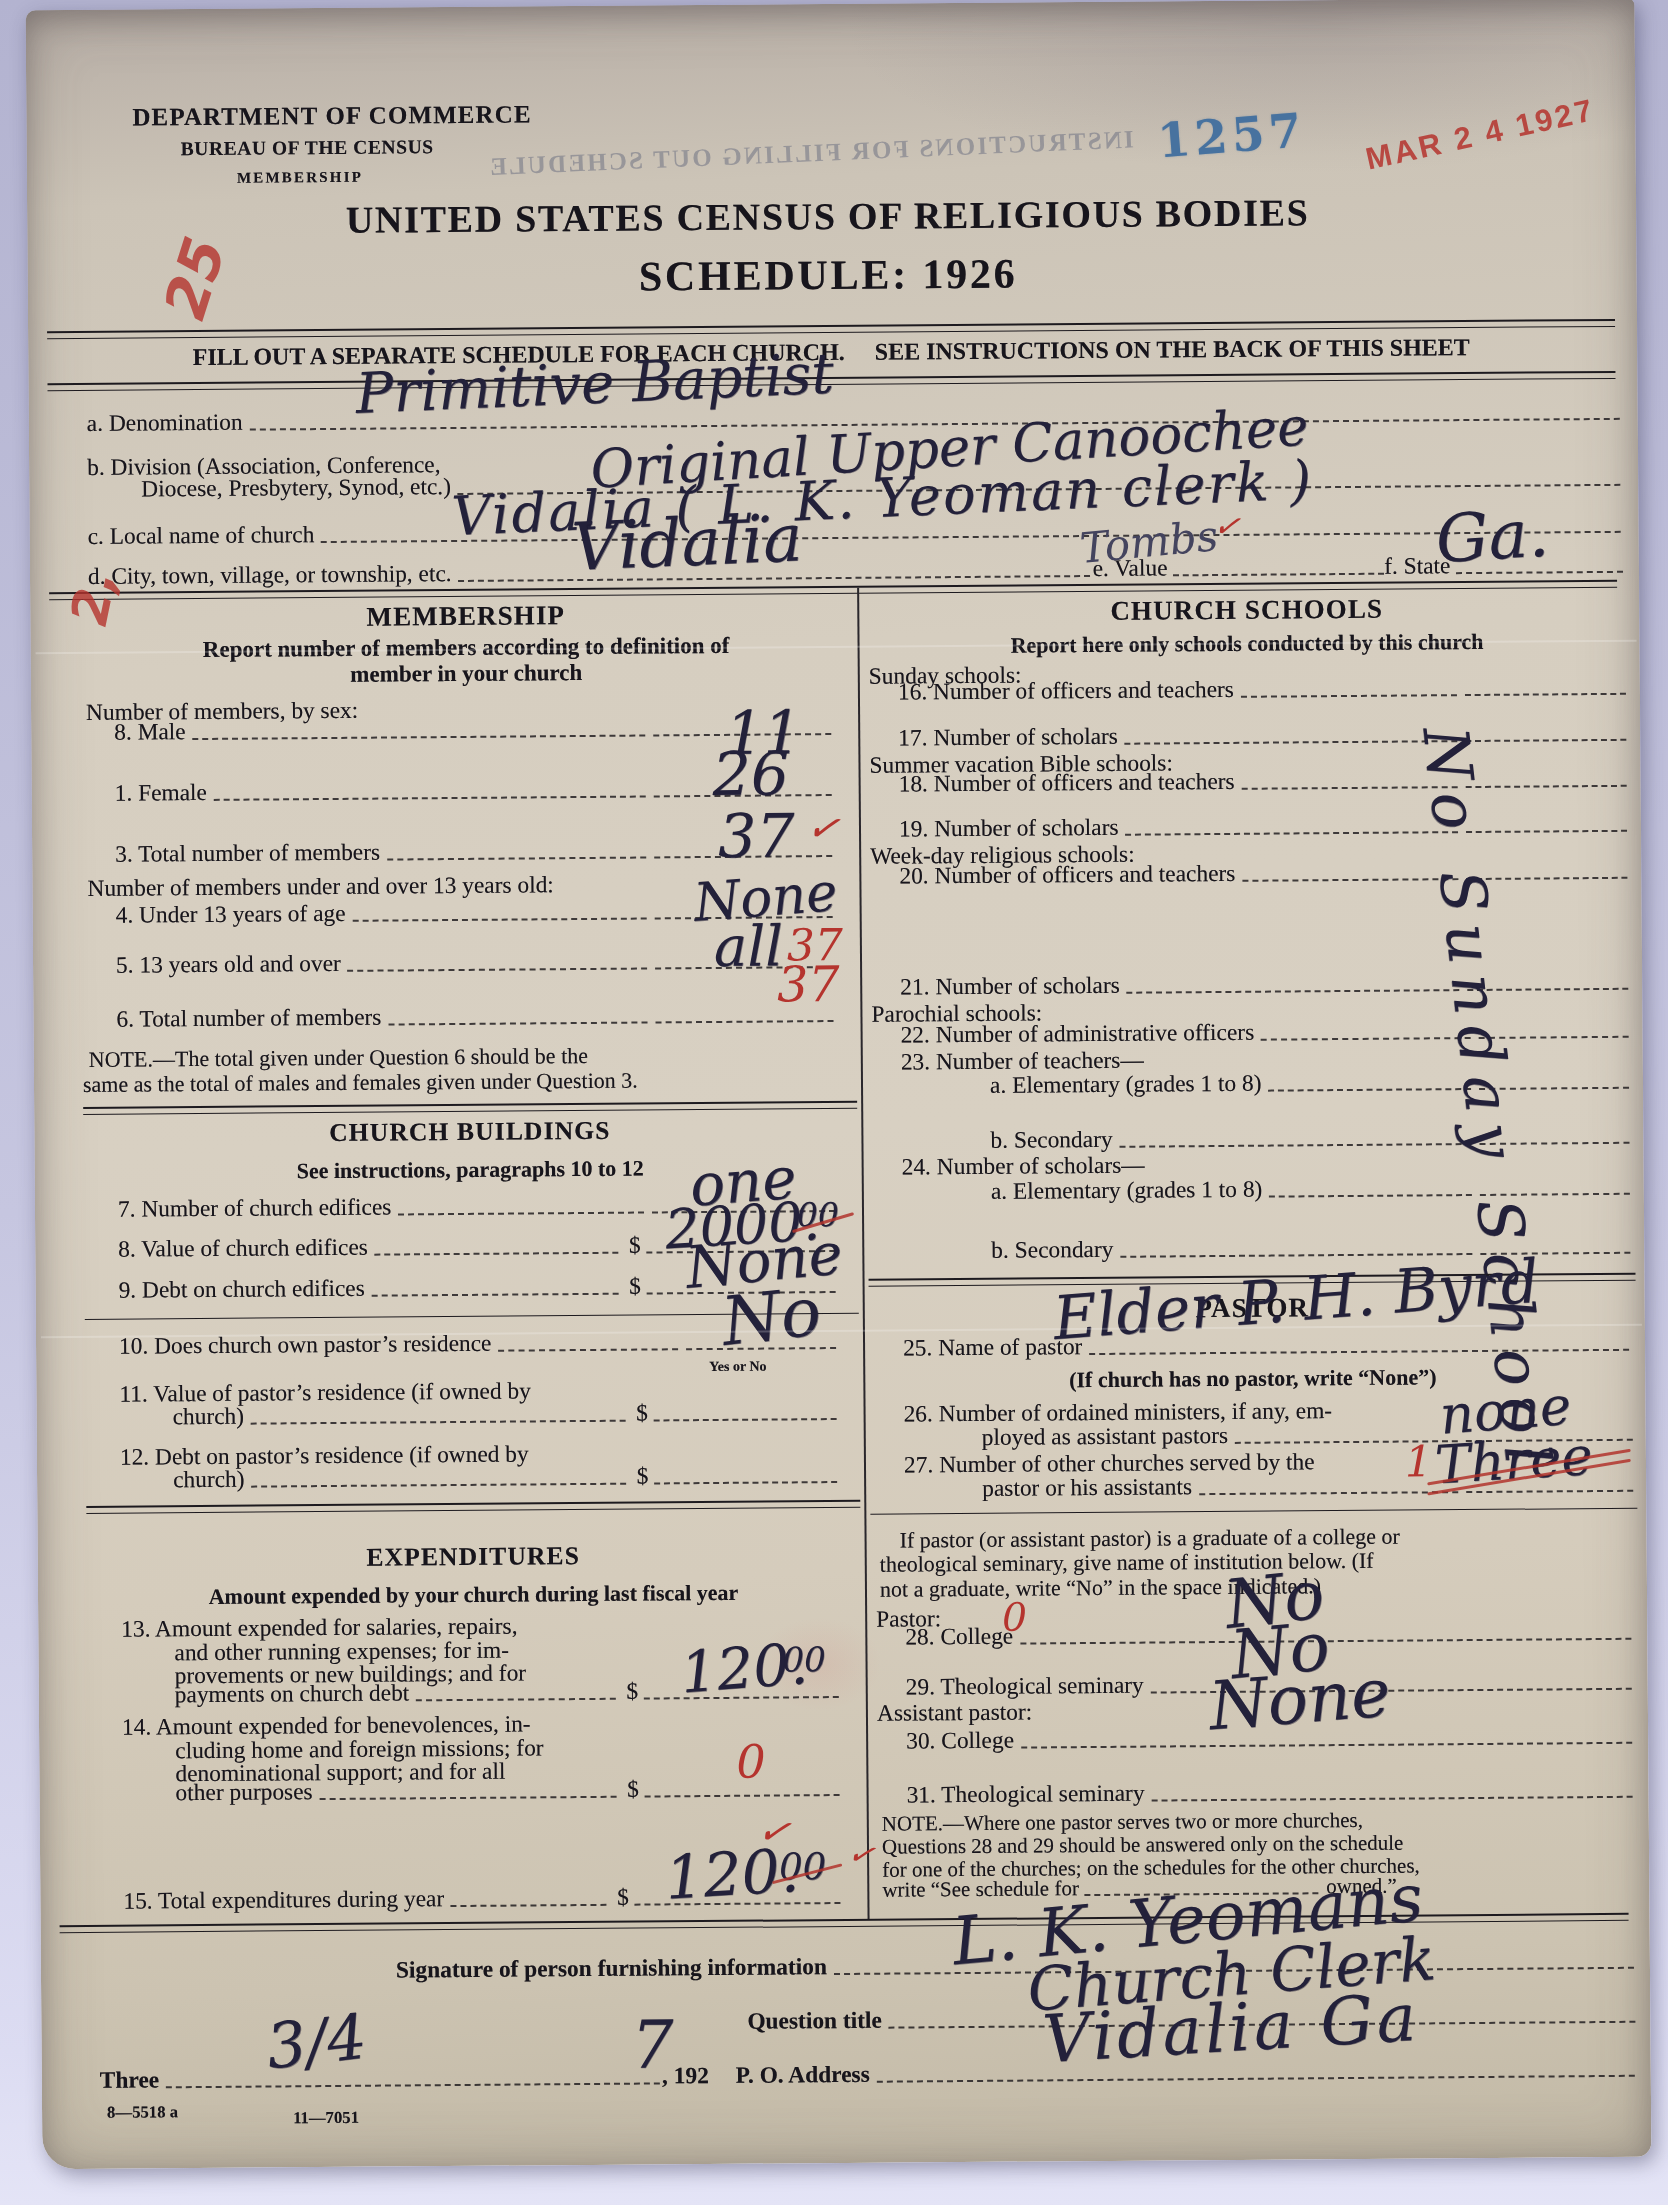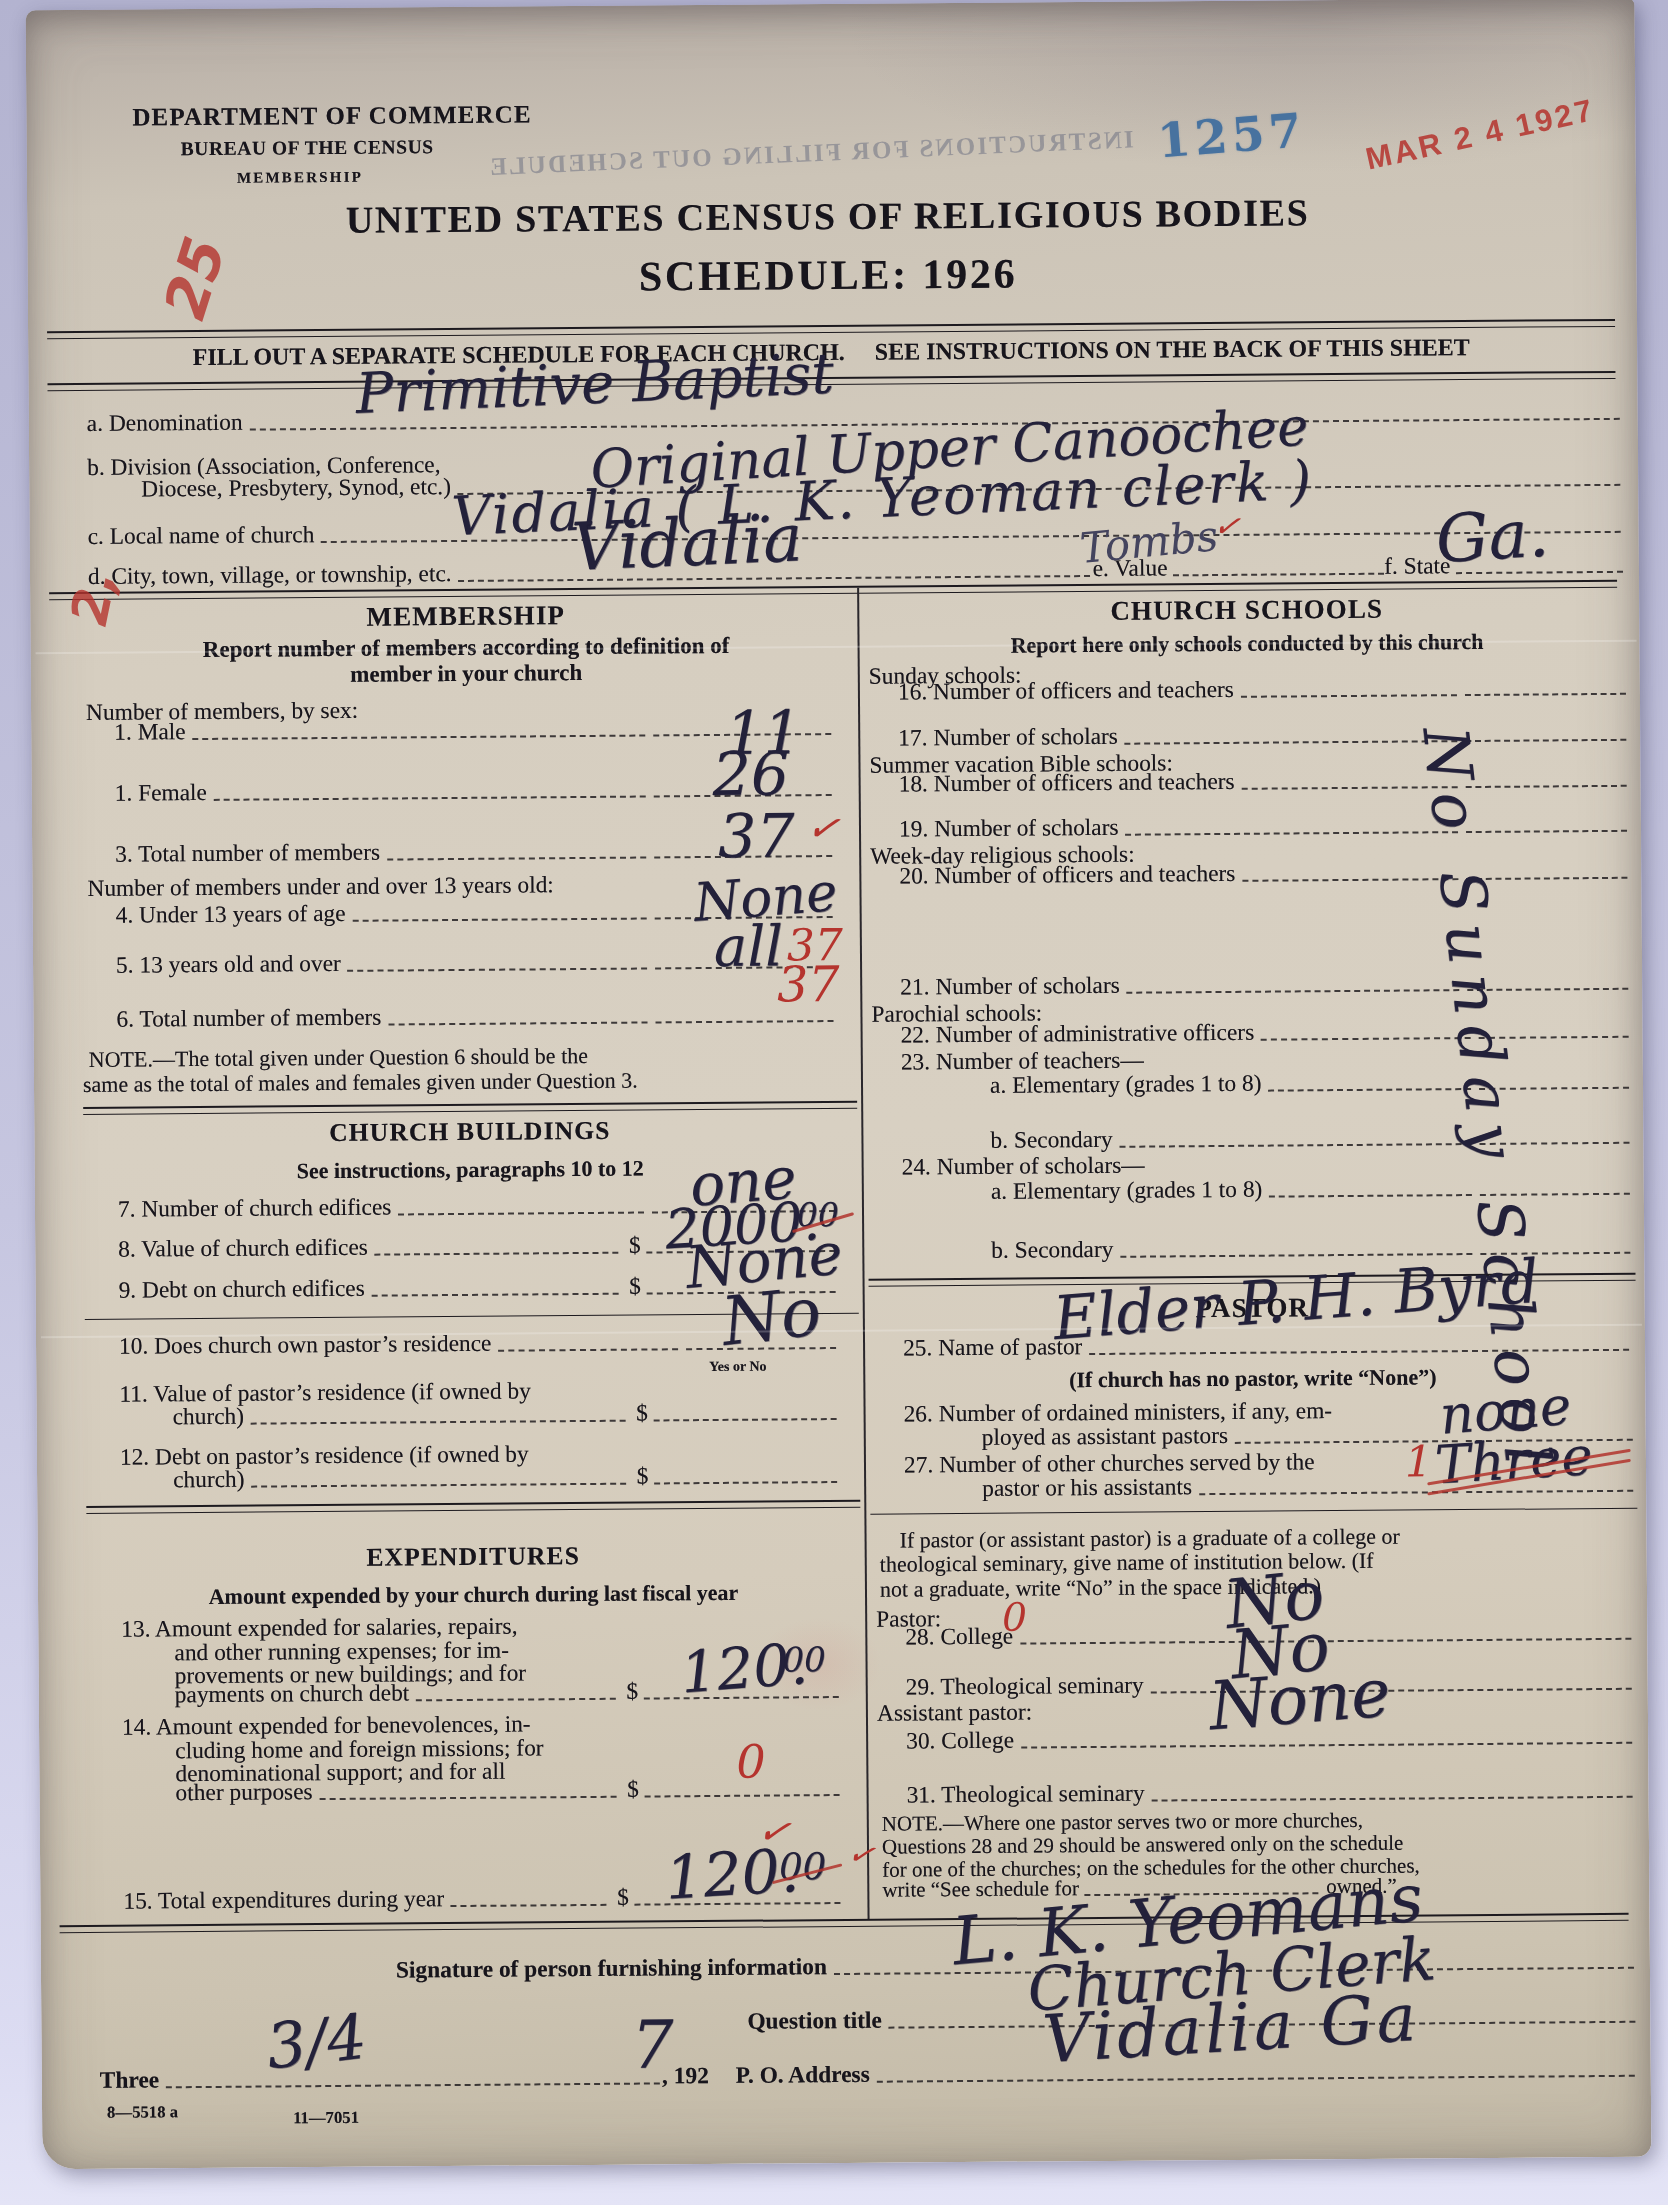--- a/index.html
+++ b/index.html
@@ -95,21 +95,21 @@
   <div class="drule" style="left:53px;top:586px;width:1568px;"></div>
   <div class="vline" style="left:861px;top:588px;height:1332px;"></div>
   <div class="hw red" style="left:70px;top:562px;font-size:51px;font-weight:bold;transform:rotate(-78deg);opacity:.8;font-family:'DejaVu Sans',sans-serif;">2,</div>
 
   <div class="t b c" style="left:83px;top:598px;width:773px;font-size:27px;letter-spacing:1.1px;">MEMBERSHIP</div>
   <div class="t b c" style="left:83px;top:632px;width:773px;font-size:23px;">Report number of members according to definition of</div>
   <div class="t b c" style="left:83px;top:658px;width:773px;font-size:23px;">member in your church</div>
   <div class="t" style="left:89px;top:693px;">Number of members, by sex:</div>
 
   <div class="qrow" style="left:117px;top:713px;width:717px;">
-    <span class="lab">1. Male</span>
+    <span class="lab">8. Male</span>
         <span class="lead"></span>
         <span class="seg" style="width:178px;"></span>
   </div>
   <div class="hw" style="left:728px;top:677px;font-size:60px;margin-top:20px;">11</div>
 
   <div class="qrow" style="left:117px;top:774px;width:717px;">
     <span class="lab">1. Female</span>
         <span class="lead"></span>
         <span class="seg" style="width:178px;"></span>
   </div>

